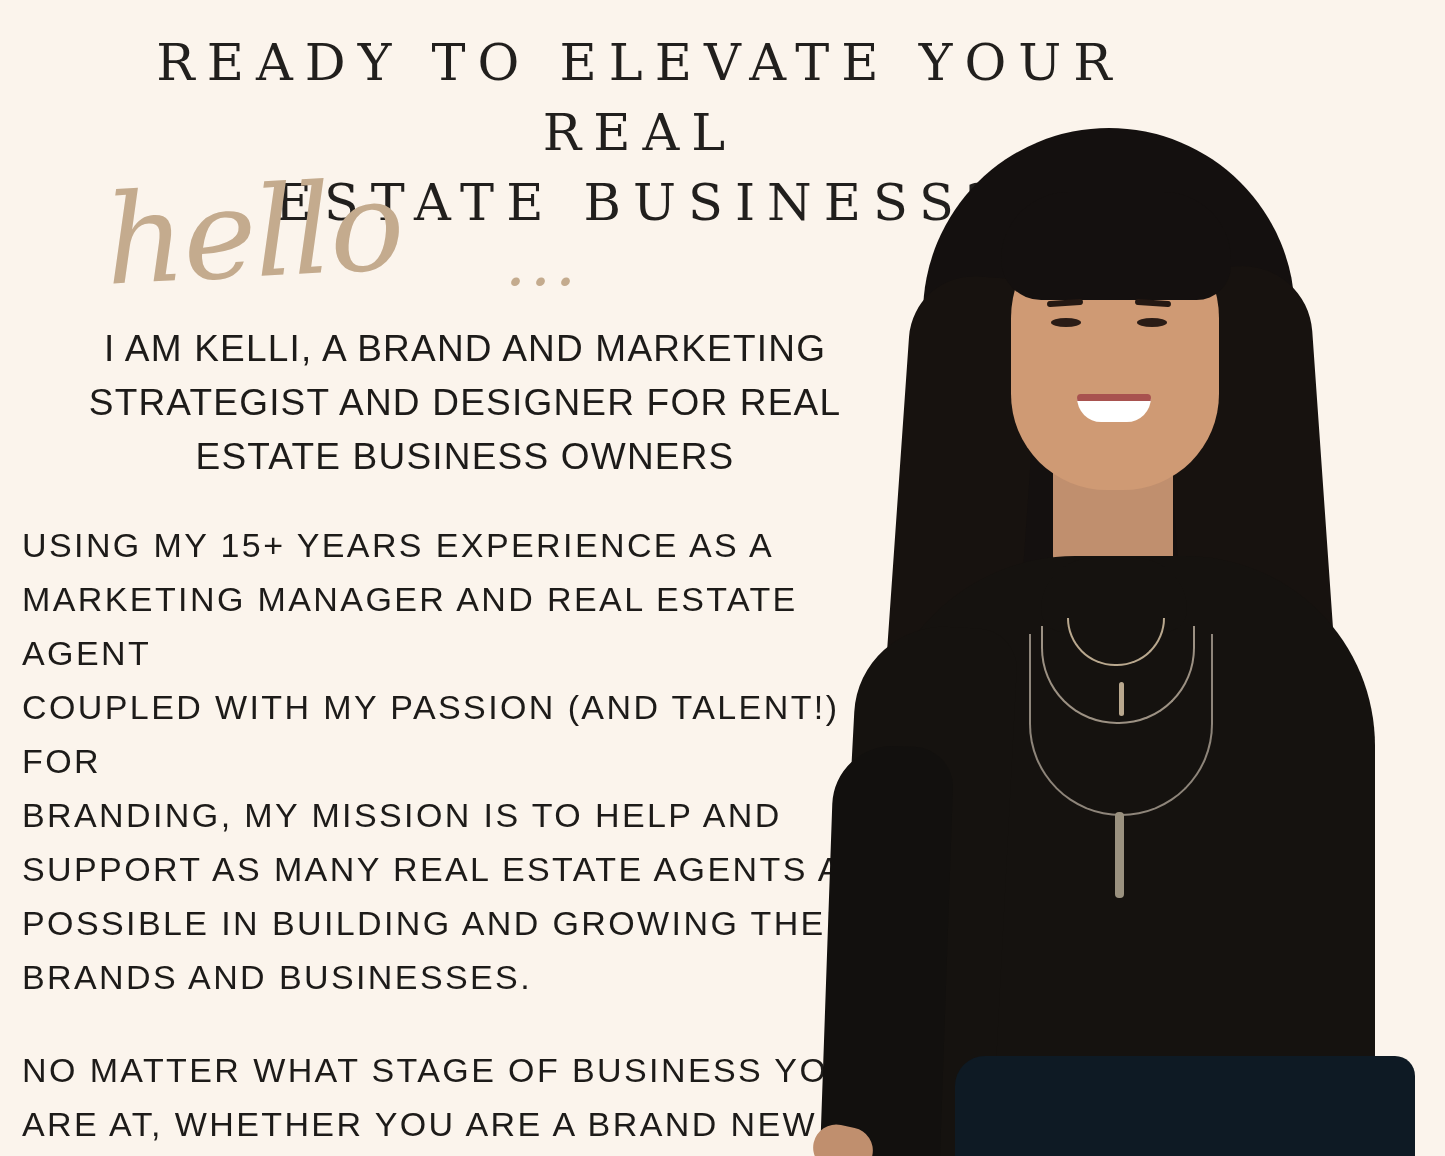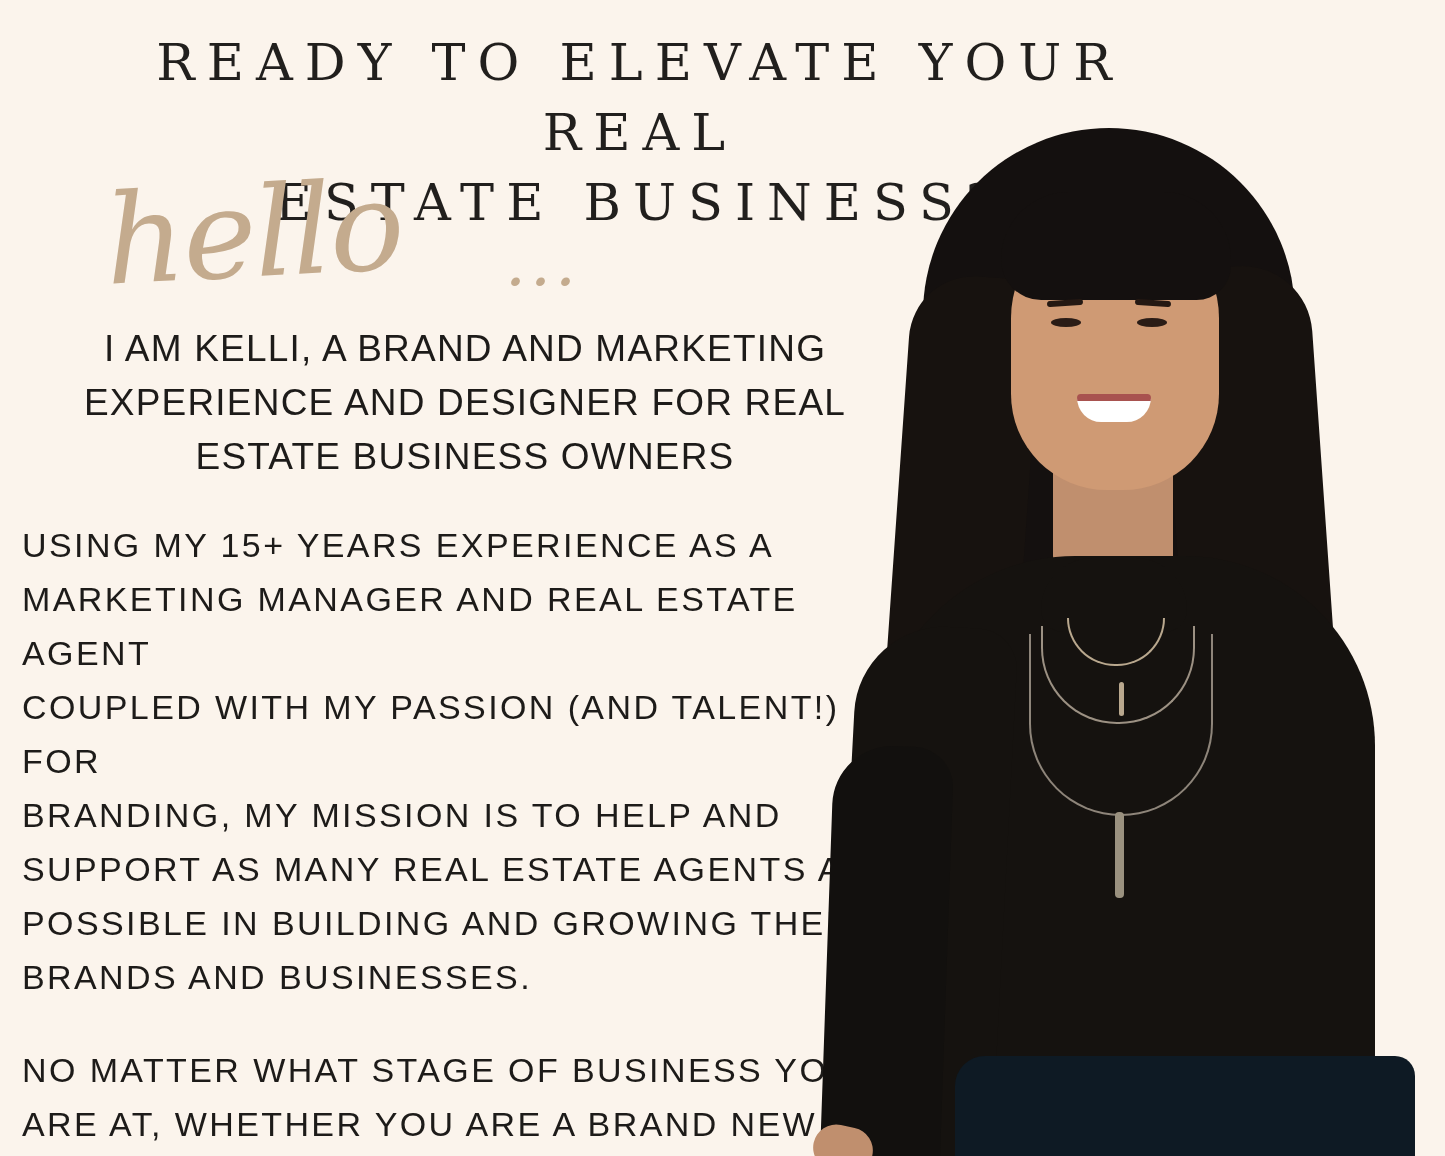--- a/index.html
+++ b/index.html
@@ -313,21 +313,21 @@
 
   <div class="headline">READY TO ELEVATE YOUR REAL
 ESTATE BUSINESS?</div>
 
   <div class="hello-wrap">
     <span class="hello">hello</span>
     <span class="hello-dots">...</span>
   </div>
 
   <div class="intro">I AM KELLI, A BRAND AND MARKETING
-EXPERIENCE AND DESIGNER FOR REAL
+STRATEGIST AND DESIGNER FOR REAL
 ESTATE BUSINESS OWNERS</div>
 
   <div class="body-col">
     <div class="para">USING MY 15+ YEARS EXPERIENCE AS A
 MARKETING MANAGER AND REAL ESTATE AGENT
 COUPLED WITH MY PASSION (AND TALENT!) FOR
 BRANDING, MY MISSION IS TO HELP AND
 SUPPORT AS MANY REAL ESTATE AGENTS AS
 POSSIBLE IN BUILDING AND GROWING THEIR
 BRANDS AND BUSINESSES.</div>

